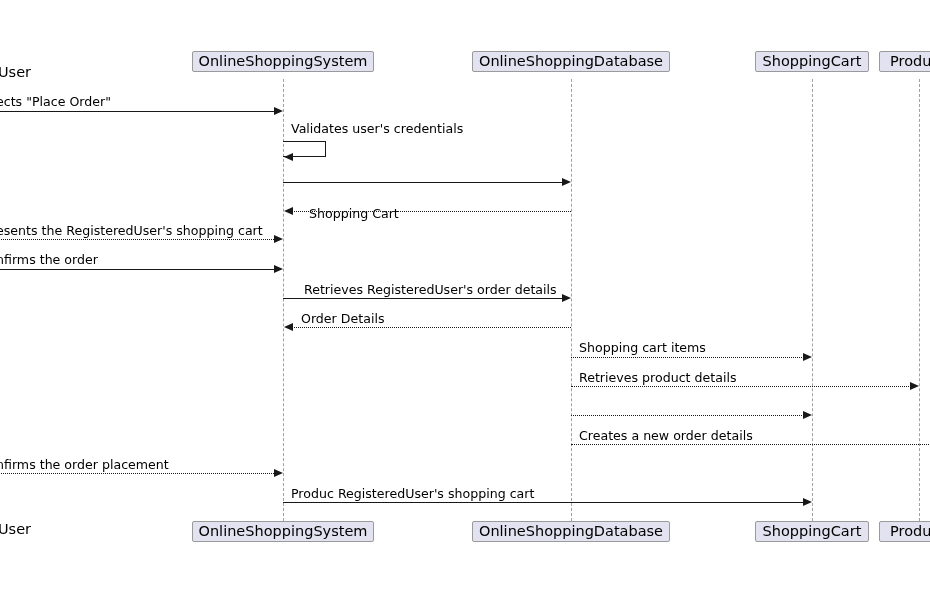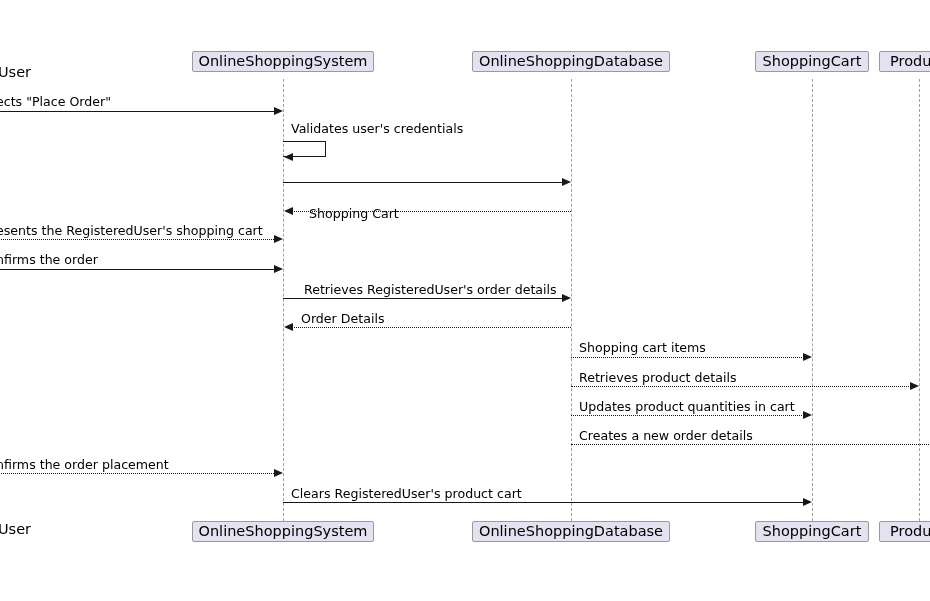--- a/index.html
+++ b/index.html
@@ -136,32 +136,31 @@
   <div class="arrowhead left" style="left:284px; top:322.5px;"></div>
 
   <div class="msg-label" style="left:579px; top:342px;">Shopping cart items</div>
   <div class="msg-line dotted" style="left:571px; top:357px; width:237px;"></div>
   <div class="arrowhead right" style="left:803px; top:352.5px;"></div>
 
   <div class="msg-label" style="left:579px; top:372px;">Retrieves product details</div>
   <div class="msg-line dotted" style="left:571px; top:386px; width:344px;"></div>
   <div class="arrowhead right" style="left:910px; top:381.5px;"></div>
 
-  <div class="msg-label" style="left:579px; top:401px;">Updates product quantities in cart</div>
   <div class="msg-line dotted" style="left:571px; top:415px; width:237px;"></div>
   <div class="arrowhead right" style="left:803px; top:410.5px;"></div>
 
   <div class="msg-label" style="left:579px; top:430px;">Creates a new order details</div>
   <div class="msg-line dotted" style="left:571px; top:444px; width:366px;"></div>
 
   <div class="msg-label" style="left:-4px; top:459px;">nfirms the order placement</div>
   <div class="msg-line dotted" style="left:-6px; top:473px; width:284px;"></div>
   <div class="arrowhead right" style="left:274px; top:468.5px;"></div>
 
-  <div class="msg-label" style="left:291px; top:488px;">Clears RegisteredUser's product cart</div>
+  <div class="msg-label" style="left:291px; top:488px;">Produc RegisteredUser's shopping cart</div>
   <div class="msg-line" style="left:283px; top:502px; width:525px;"></div>
   <div class="arrowhead right" style="left:803px; top:497.5px;"></div>
 
   <div class="participant-plain" style="left:-2px; top:522px;">User</div>
 
   <div class="participant-box" style="left:192px; top:521px; width:182px;">OnlineShoppingSystem</div>
 
   <div class="participant-box" style="left:472px; top:521px; width:198px;">OnlineShoppingDatabase</div>
 
   <div class="participant-box" style="left:755px; top:521px; width:114px;">ShoppingCart</div>

